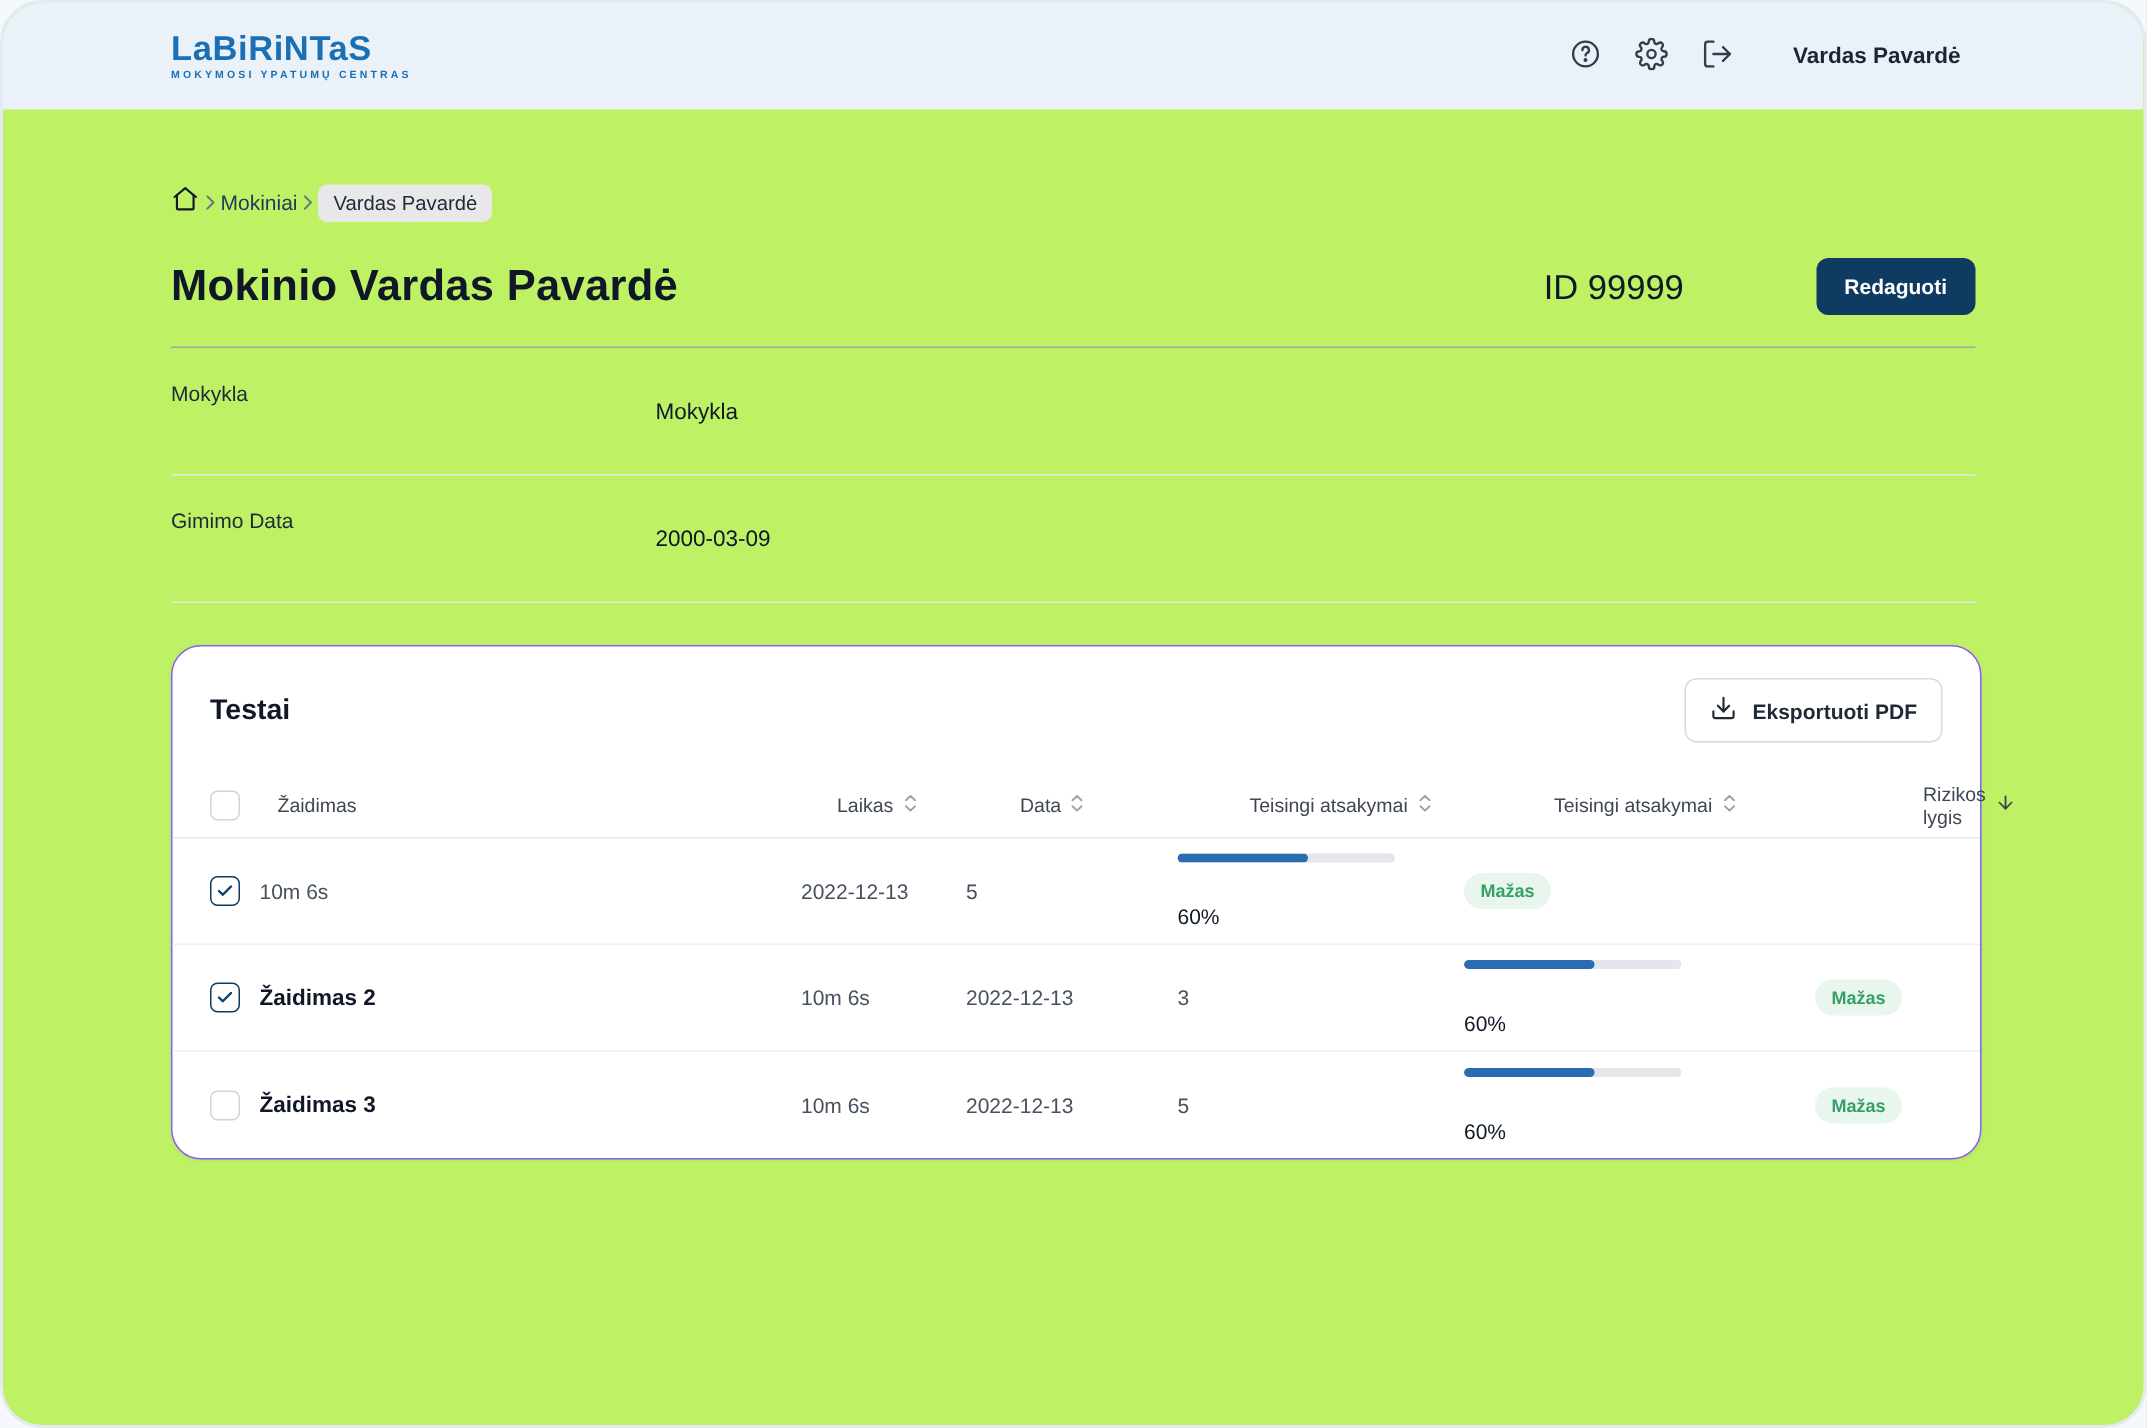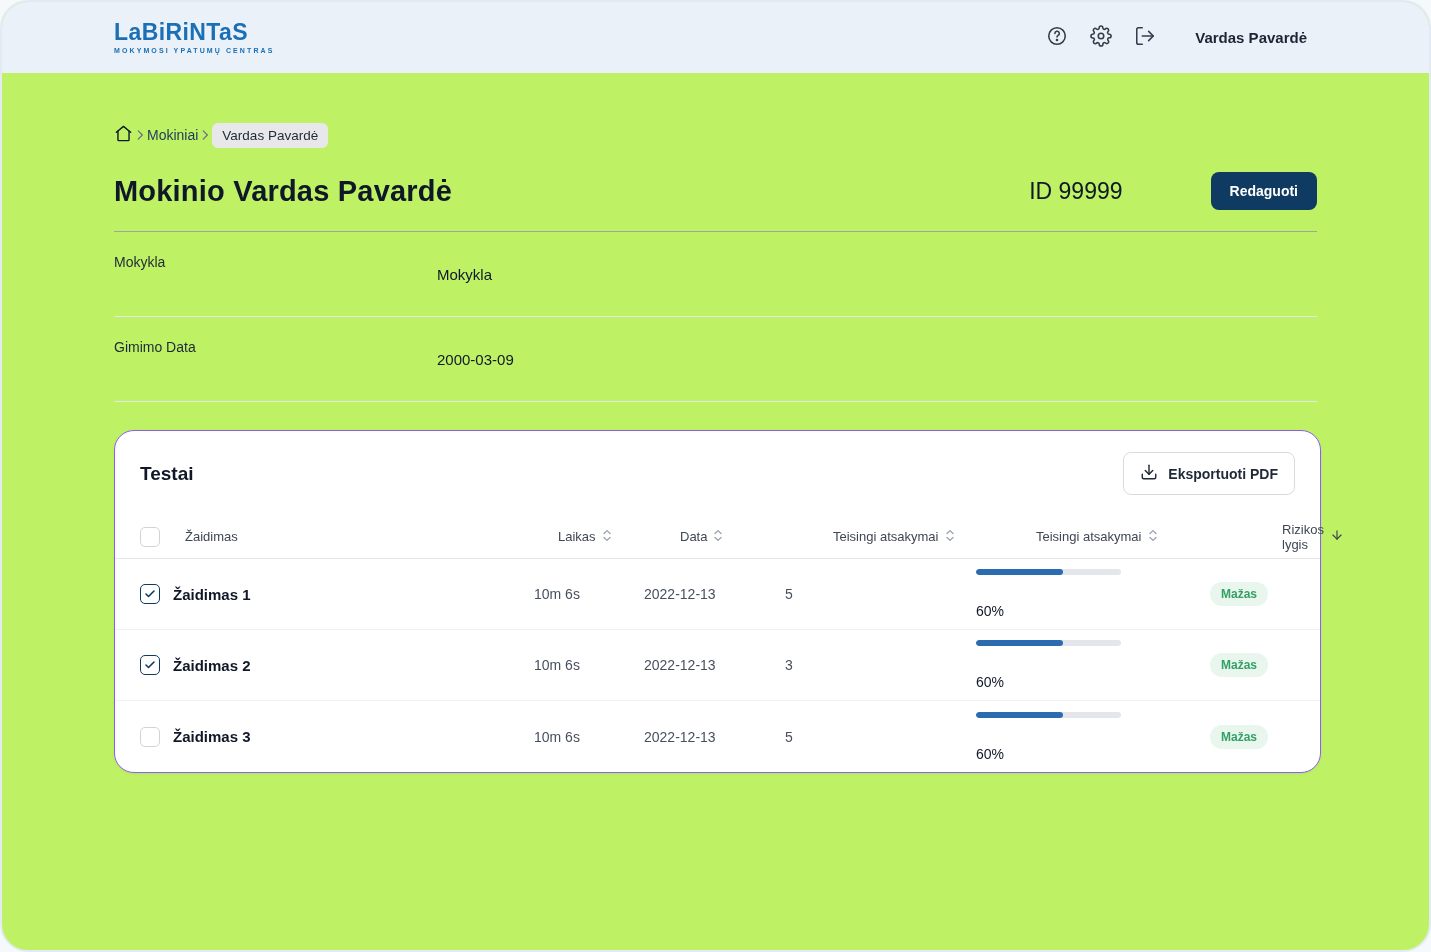--- a/index.html
+++ b/index.html
@@ -299,21 +299,20 @@
     </div>
 
     <div class="trow tbody-row">
       <div>
         <span class="checkbox" data-checked="true">
           <svg width="12" height="12" viewBox="0 0 24 24" fill="none" stroke="#0f3a62" stroke-width="3.2" stroke-linecap="round" stroke-linejoin="round">
               <polyline points="20 6 9 17 4 12"></polyline>
             </svg>
         </span>
       </div>
-      <div class="cell-name">Žaidimas 1</div>
       <div class="cell-text">10m 6s</div>
       <div class="cell-text">2022-12-13</div>
       <div class="cell-text">5</div>
       <div class="progress-cell">
         <span class="progress-track">
           <span class="progress-fill" style="display: block; width: 60%;"></span>
         </span>
         <span class="progress-label">60%</span>
       </div>
       <div>

